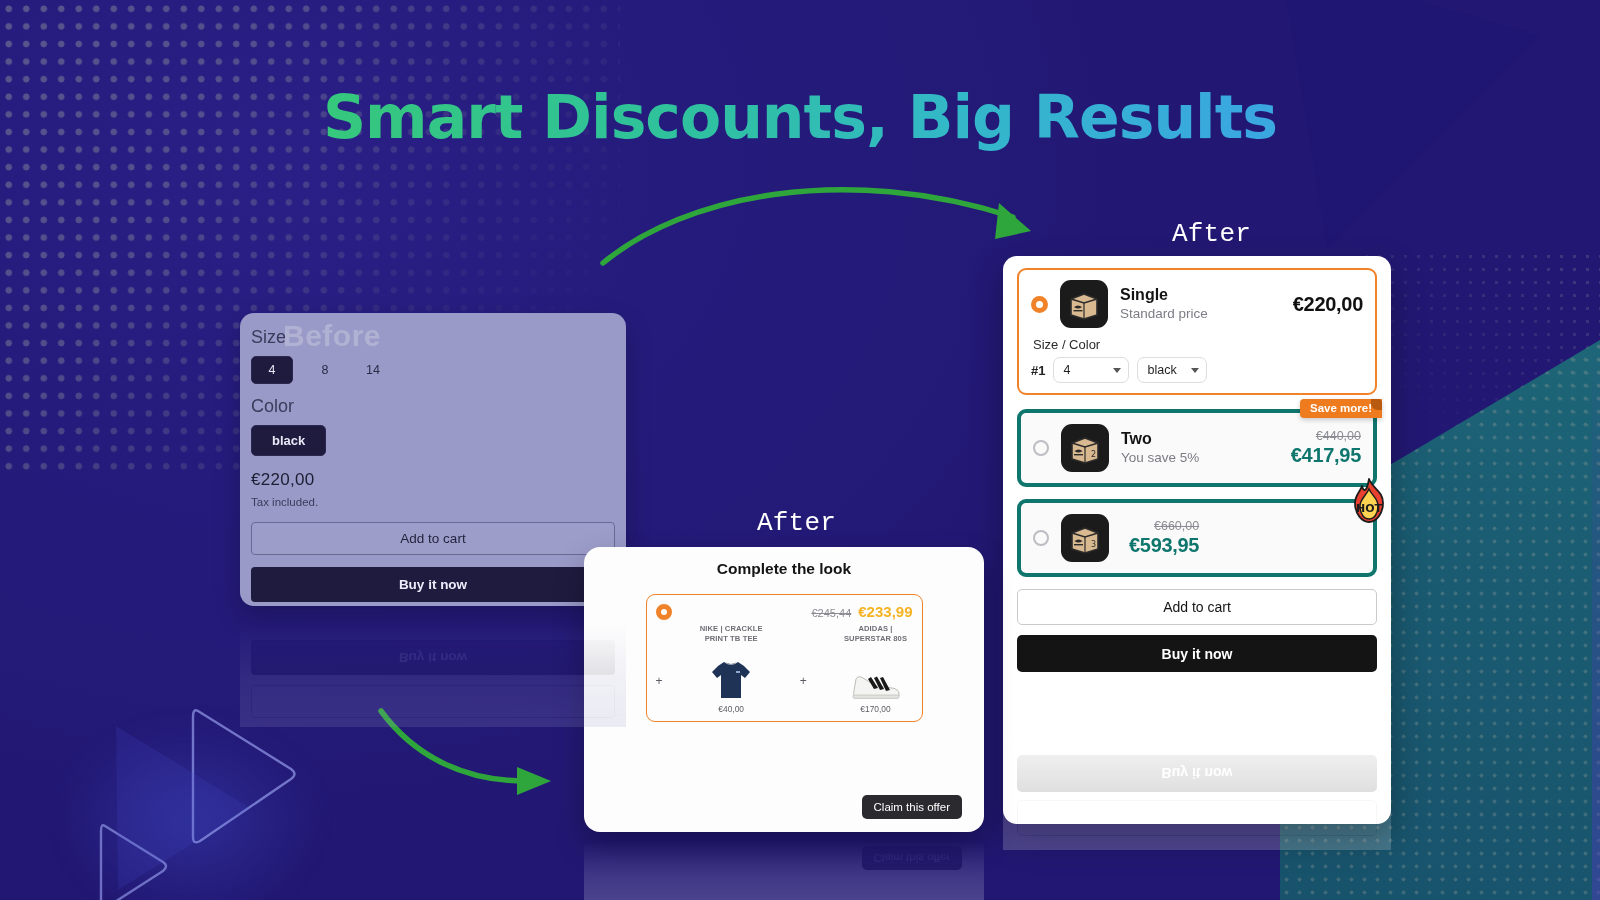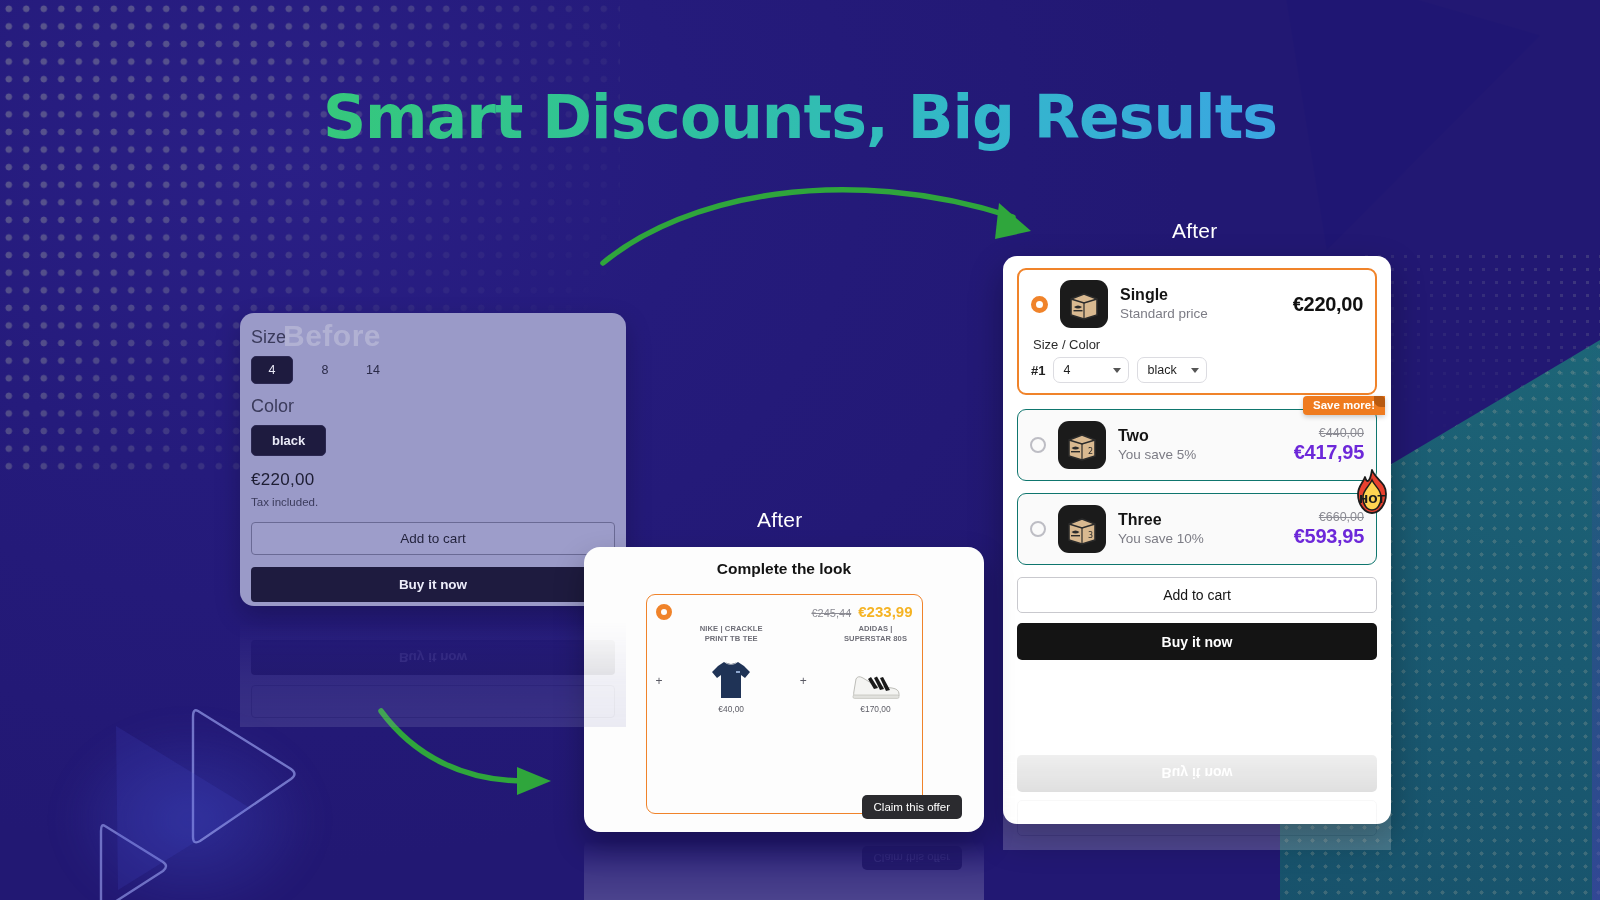--- a/index.html
+++ b/index.html
@@ -90,23 +90,24 @@
     font-family: "DejaVu Sans", sans-serif;
   }
 
   
   .arrow-svg { position: absolute; overflow: visible; }
 
   
   .after-label {
     position: absolute;
     color: #ffffff;
-    font-size: 21px;
+    font-size: 26px;
     font-weight: 400;
     letter-spacing: .2px;
+    font-family: Liberation Mono, monospace;
   }
 
   
   .before-panel {
     position: absolute;
     left: 240px; top: 313px;
     width: 386px; height: 293px;
     background: #9a9ac8;
     border-radius: 14px;
     overflow: hidden;
@@ -162,21 +163,21 @@
     position: absolute;
     left: 1003px; top: 256px;
     width: 388px; height: 568px;
     background: #ffffff;
     border-radius: 14px;
     box-shadow: 0 14px 34px rgba(0,0,0,.30);
     padding: 12px 14px;
   }
   .opt {
     display: flex; align-items: center;
-    border: 1px solid #0f766e;
+    border: 4px solid #0f766e;
     border-radius: 9px;
     background: #fafafa;
     padding: 11px 12px;
     margin-bottom: 10px;
     position: relative;
   }
   .opt.selected {
     border: 2px solid #f0832a;
     background: #ffffff;
     display: block;
@@ -192,21 +193,21 @@
     width: 48px; height: 48px; border-radius: 11px;
     background: #1b1b1b; flex: 0 0 auto; margin-right: 12px;
     display: flex; align-items: center; justify-content: center;
     overflow: hidden;
   }
   .opt-text { flex: 1 1 auto; min-width: 0; }
   .opt-title { font-size: 16px; font-weight: 700; color: #141414; line-height: 1.25; }
   .opt-sub { font-size: 13.5px; color: #7c7c85; line-height: 1.3; }
   .opt-prices { text-align: right; flex: 0 0 auto; padding-left: 8px; }
   .price-main { font-size: 20px; font-weight: 800; color: #111; letter-spacing: -.3px; }
-  .price-main.sale { color: #6d28d9; }
+  .price-main.sale { color: #0f766e; }
   .price-old { font-size: 12.5px; color: #8b8b93; text-decoration: line-through; margin-bottom: 1px; }
 
   .sizecolor-label { font-size: 13px; color: #2b2b2b; margin: 9px 0 5px 2px; }
   .sizecolor-row { display: flex; align-items: center; gap: 8px; }
   .sc-index { font-size: 13px; color: #222; font-weight: 600; }
   .sel-box {
     border: 1px solid #dcdce1; border-radius: 7px;
     height: 26px; display: flex; align-items: center;
     padding: 0 7px 0 9px; font-size: 12.5px; color: #1e1e1e;
     background: #fff; gap: 12px; min-width: 70px;
@@ -248,21 +249,21 @@
     position: absolute;
     left: 584px; top: 547px;
     width: 400px; height: 285px;
     background: #fdfdfd;
     border-radius: 16px;
     box-shadow: 0 14px 30px rgba(0,0,0,.28);
     padding: 13px 0 0 0;
   }
   .look-title { text-align: center; font-size: 15.5px; font-weight: 700; color: #141414; margin-bottom: 10px; }
   .look-box {
-    margin: 16px auto; width: 277px; height: 220px;
+    margin: 16px auto; width: 277px; height: 128px;
     border: 1.6px solid #f0832a; border-radius: 9px;
     padding: 8px 9px 0 9px; position: relative;
   }
   .look-head { display: flex; align-items: center; justify-content: space-between; margin-bottom: 4px; }
   .look-radio { width: 16px; height: 16px; border-radius: 50%; border: 5px solid #f0832a; }
   .look-prices { display: flex; align-items: baseline; gap: 7px; }
   .look-old { font-size: 11px; color: #8b8b93; text-decoration: line-through; }
   .look-new { font-size: 15px; font-weight: 800; color: #f5b323; }
   .look-items { display: flex; align-items: flex-start; justify-content: space-between; }
   .look-item { width: 74px; text-align: center; }
@@ -414,24 +415,20 @@
       <div class="boximg">
         <svg width="40" height="40" viewBox="0 0 40 40">
           <path d="M7 15 L20 10 L33 15 L33 31 L20 35 L7 31 Z" fill="#d9b990" stroke="#2b2b2b" stroke-width="1.6" stroke-linejoin="round"></path>
           <path d="M7 15 L20 19 L33 15" fill="none" stroke="#2b2b2b" stroke-width="1.4"></path>
           <path d="M20 19 L20 35" stroke="#2b2b2b" stroke-width="1.2"></path>
           <path d="M9.5 23 q4 -3 8 0 q-4 3 -8 0 Z" fill="#2b2b2b"></path>
           <rect x="9" y="26" width="9" height="1.4" fill="#2b2b2b"></rect>
           <text x="26" y="29" font-size="8" font-family="DejaVu Sans, sans-serif" fill="#2b2b2b">3</text>
         </svg>
       </div>
-      <div class="opt-text">
-        <div class="opt-title">Three</div>
-        <div class="opt-sub">You save 10%</div>
-      </div>
       <div class="opt-prices">
         <div class="price-old">€660,00</div>
         <div class="price-main sale">€593,95</div>
       </div>
     </div>
 
     <div class="cart-btn">Add to cart</div>
     <div class="buy-btn">Buy it now</div>
   </div>
 

